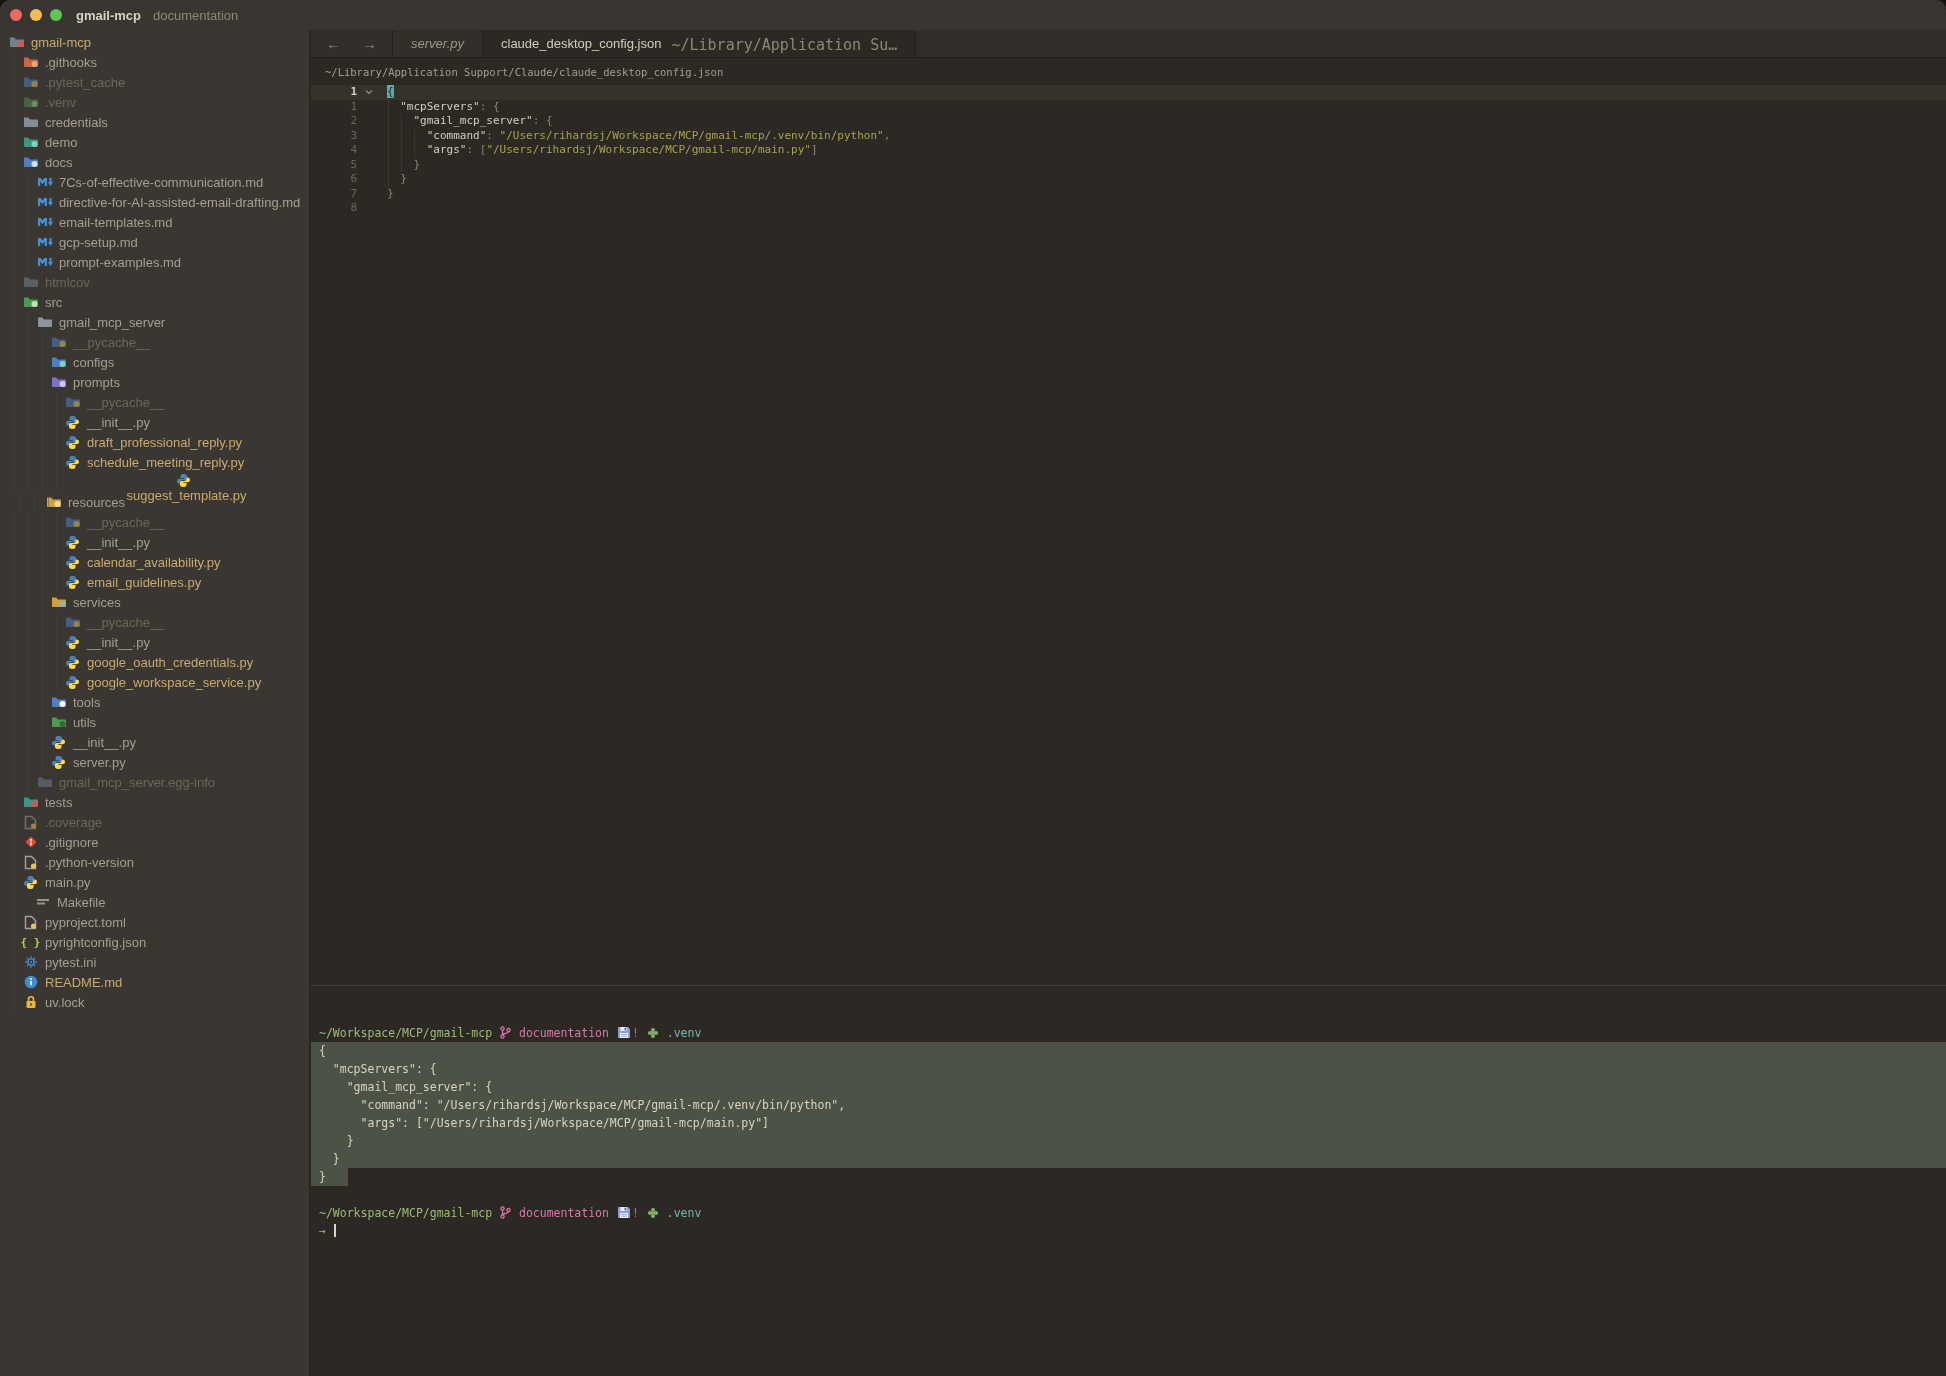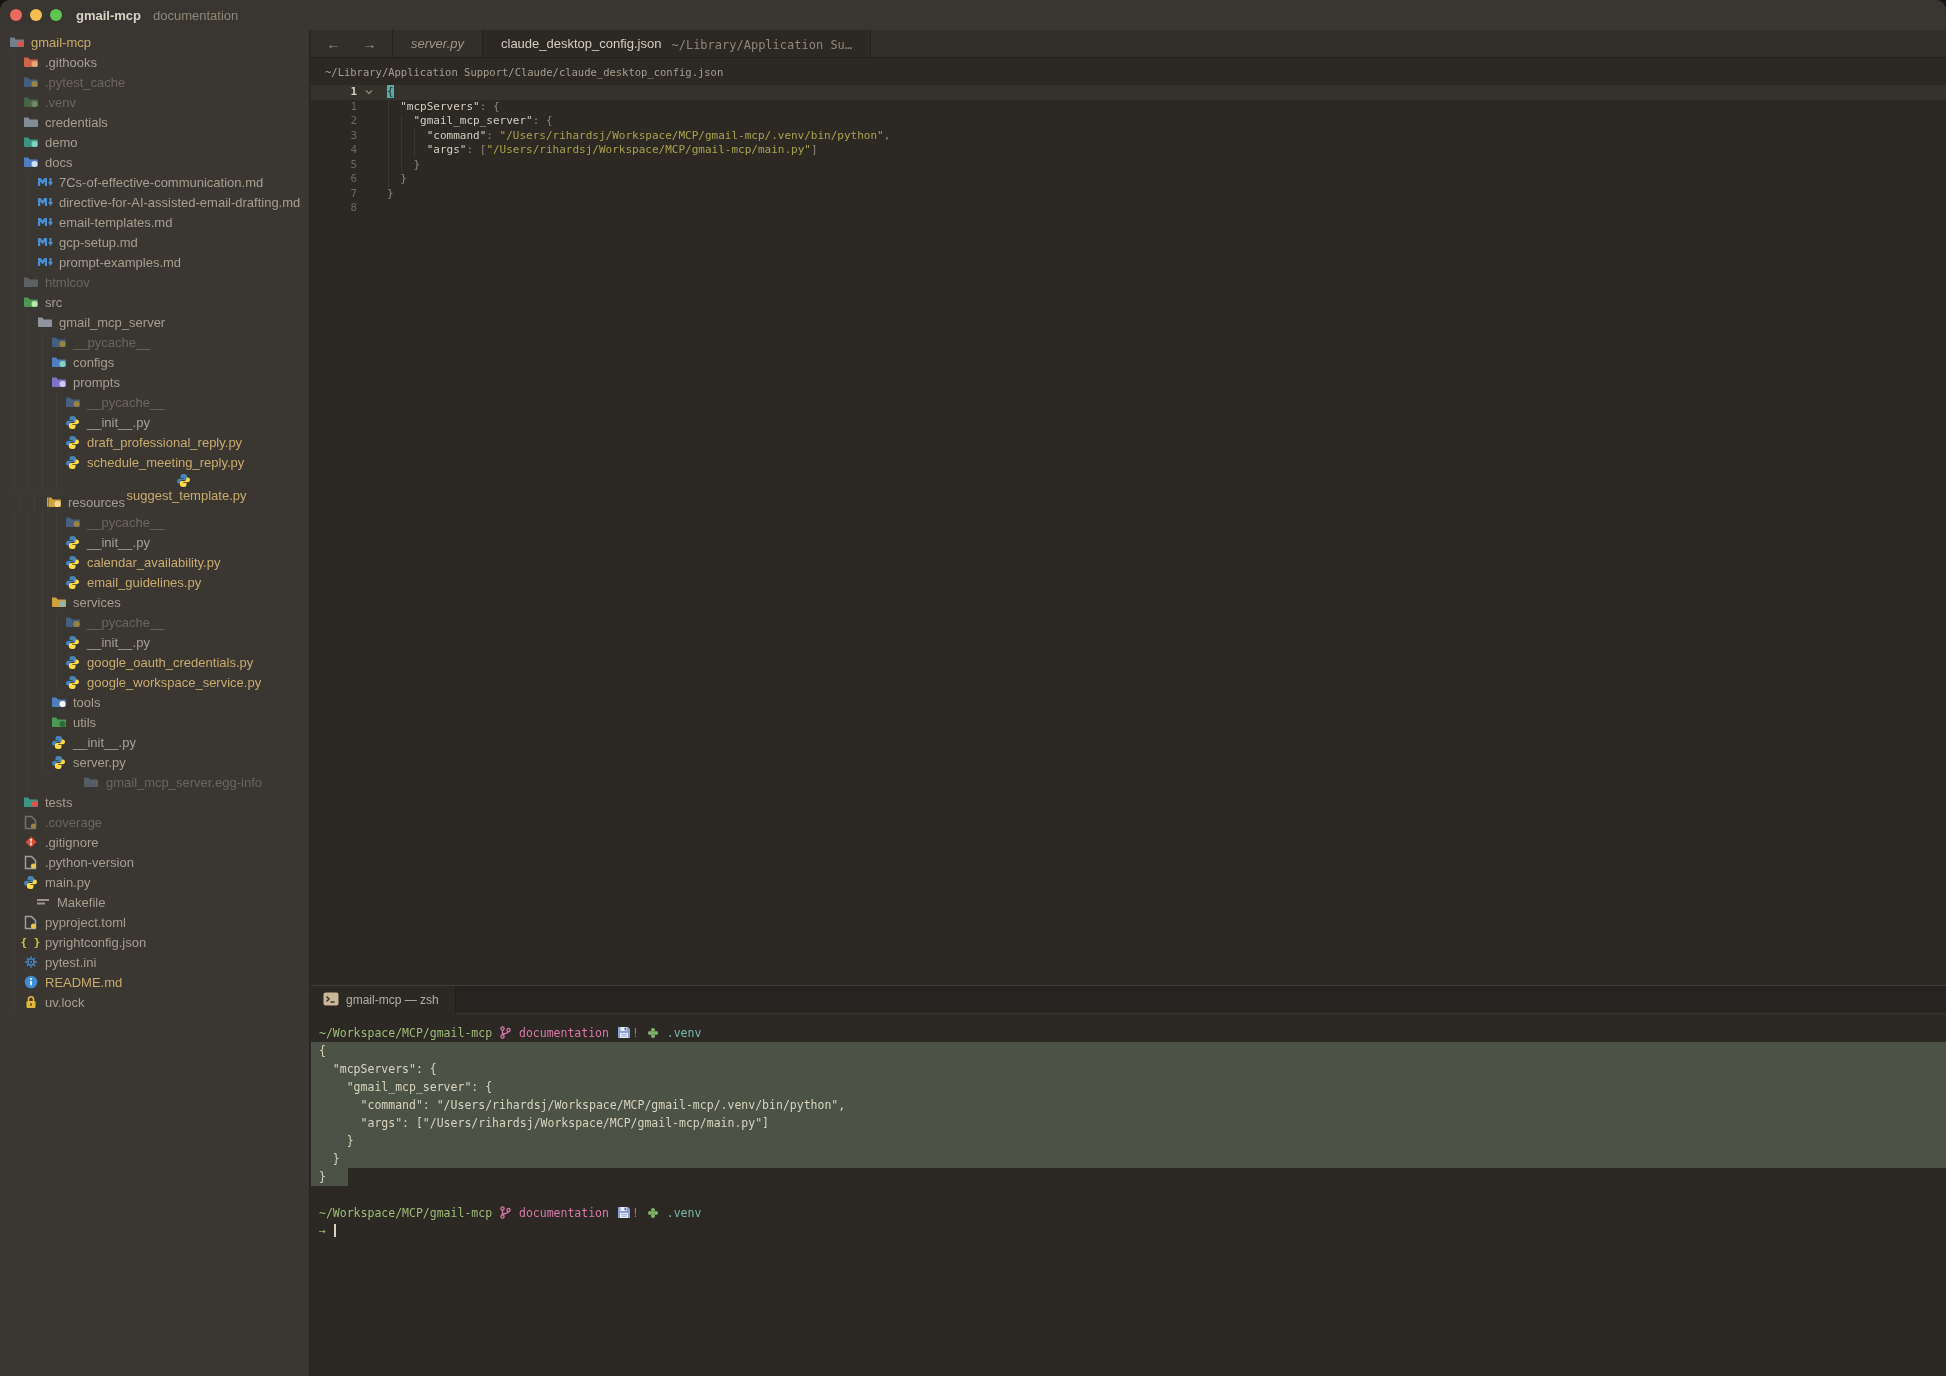--- a/index.html
+++ b/index.html
@@ -24,21 +24,21 @@
   .guide { position:absolute; top:0; bottom:0; width:1px; background:#4a453e; opacity:.45; }
 
   
   .editor { position:absolute; top:30px; left:311px; right:0; bottom:0; background:#2c2824; }
   .tabstrip { position:absolute; top:0; left:0; right:0; height:28px; background:#322e29; border-bottom:1px solid #231f1c; display:flex; }
   .nav { width:82px; display:flex; align-items:center; justify-content:center; gap:22px; border-right:1px solid #231f1c; color:#9a948a; font-size:14px; }
   .nav span { cursor:pointer; }
   .tab { display:flex; align-items:center; justify-content:center; padding:0 18px; border-right:1px solid #231f1c; font-size:13px; color:#9d9789; cursor:pointer; }
   .tab.preview { font-style:italic; min-width:90px; }
   .tab.active { background:#2c2824; color:#d3cec2; }
-  .tab .subtitle { font-family:"DejaVu Sans Mono",monospace; font-size:12px; color:#8d8779; margin-left:10px; margin-top:2px; }
+  .tab .subtitle { font-family:"DejaVu Sans Mono",monospace; font-size:15px; color:#8d8779; margin-left:10px; margin-top:2px; }
 
   .breadcrumb { position:absolute; top:29px; left:0; right:0; height:26px; display:flex; align-items:center; padding-left:14px;
       font-family:"DejaVu Sans Mono",monospace; font-size:10.5px; color:#a59e8f; background:#2c2824; }
 
   .code { position:absolute; top:55px; left:0; right:0; font-family:"DejaVu Sans Mono",monospace; font-size:11px; }
   .crow { height:14.5px; line-height:14.5px; position:relative; white-space:pre; }
   .crow.current { background:#35312b; }
   .crow .num { position:absolute; left:0; width:46px; text-align:right; color:#6b655b; }
   .crow.current .num { color:#d6d2c4; font-weight:bold; }
   .crow .chev { position:absolute; left:53px; top:2px; }
@@ -507,21 +507,21 @@
           <span class="guide" style="left: 28px;"></span>
           <span class="guide" style="left: 42px;"></span>
           <span class="icon">
             <svg width="15" height="15" viewBox="0 0 15 15">
               <path d="M7.5 1C4.5 1 4.5 2.8 4.5 3.8V5h3.2v.8H3.2C1.8 5.8 1 6.8 1 8.2c0 1.4.8 2.4 2.2 2.4H4.5V9.2c0-1.2 1-2.2 2.2-2.2h2.6c1 0 1.8-.8 1.8-1.8V3.8C11.1 2.2 10.5 1 7.5 1Z" fill="#4584b6"></path>
               <path d="M7.5 14c3 0 3-1.8 3-2.8V10H7.3v-.8h4.5c1.4 0 2.2-1 2.2-2.4 0-1.4-.8-2.4-2.2-2.4H10.5v1.4c0 1.2-1 2.2-2.2 2.2H5.7c-1 0-1.8.8-1.8 1.8v1.4C3.9 12.8 4.5 14 7.5 14Z" fill="#ffd94a"></path>
             </svg>
           </span>
           <span>server.py</span>
         </div>
-        <div class="trow st-ignored" style="padding-left: 36px; justify-content: center;">
+        <div class="trow st-ignored" style="padding-left: 36px;">
           <span class="guide" style="left: 14px;"></span>
           <span class="guide" style="left: 28px;"></span>
           <span class="icon">
             <svg width="16" height="14" viewBox="0 0 16 14">
               <path d="M1 2.5h4.2l1.6 2H14a1 1 0 0 1 1 1V11a1 1 0 0 1-1 1H2a1 1 0 0 1-1-1Z" fill="#6e7b8c"></path>
             </svg>
           </span>
           <span>gmail_mcp_server.egg-info</span>
         </div>
         <div class="trow st-normal" style="padding-left: 22px;">
@@ -663,31 +663,20 @@
         <div class="crow"><span class="num">2</span><span class="cg" style="left: 77px;"></span><span class="cg" style="left: 90.2px;"></span><span class="body"><span class="tk-p">    </span><span class="tk-key">"gmail_mcp_server"</span><span class="tk-p">: {</span></span></div>
         <div class="crow"><span class="num">3</span><span class="cg" style="left: 77px;"></span><span class="cg" style="left: 90.2px;"></span><span class="cg" style="left: 103.4px;"></span><span class="body"><span class="tk-p">      </span><span class="tk-key">"command"</span><span class="tk-p">: </span><span class="tk-str">"/Users/rihardsj/Workspace/MCP/gmail-mcp/.venv/bin/python"</span><span class="tk-p">,</span></span></div>
         <div class="crow"><span class="num">4</span><span class="cg" style="left: 77px;"></span><span class="cg" style="left: 90.2px;"></span><span class="cg" style="left: 103.4px;"></span><span class="body"><span class="tk-p">      </span><span class="tk-key">"args"</span><span class="tk-p">: [</span><span class="tk-str">"/Users/rihardsj/Workspace/MCP/gmail-mcp/main.py"</span><span class="tk-p">]</span></span></div>
         <div class="crow"><span class="num">5</span><span class="cg" style="left: 77px;"></span><span class="cg" style="left: 90.2px;"></span><span class="body"><span class="tk-p">    }</span></span></div>
         <div class="crow"><span class="num">6</span><span class="cg" style="left: 77px;"></span><span class="body"><span class="tk-p">  }</span></span></div>
         <div class="crow"><span class="num">7</span><span class="body"><span class="tk-p">}</span></span></div>
         <div class="crow"><span class="num">8</span><span class="body"></span></div>
       </div>
 
     <div class="dock">
-      <div class="dock-strip">
-        <div class="dtab">
-          <span class="icon" id="term-tab-icon"><svg width="16" height="14" viewBox="0 0 16 14">
-                <rect x="0.5" y="0.5" width="15" height="13" rx="2" fill="#c9b898"></rect>
-                <path d="M3.5 4.5 6 7l-2.5 2.5" stroke="#3a352c" stroke-width="1.5" fill="none"></path>
-                <path d="M7.5 10h4" stroke="#3a352c" stroke-width="1.5"></path>
-              </svg></span>
-          <span>gmail-mcp — zsh</span>
-        </div>
-        <div class="filler"></div>
-      </div>
       <div class="term" id="terminal-body">
           <div class="tl"><span class="k-green">~/Workspace/MCP/gmail-mcp </span><span><svg class="ticon" width="11" height="13" viewBox="0 0 11 13">
                 <g stroke="#d878aa" stroke-width="1.3" fill="none">
                   <circle cx="2.5" cy="2.5" r="1.6"></circle>
                   <circle cx="8.5" cy="4" r="1.6"></circle>
                   <circle cx="2.5" cy="10.5" r="1.6"></circle>
                   <path d="M2.5 4.1v4.8M8.5 5.6C8.5 8 2.5 7 2.5 8.9"></path>
                 </g>
               </svg></span><span> </span><span class="k-pink">documentation</span><span> </span><span><svg class="ticon" width="14" height="13" viewBox="0 0 14 13">
                 <path d="M1 1h10l2 2v9H1Z" fill="#8aa0d4"></path>

